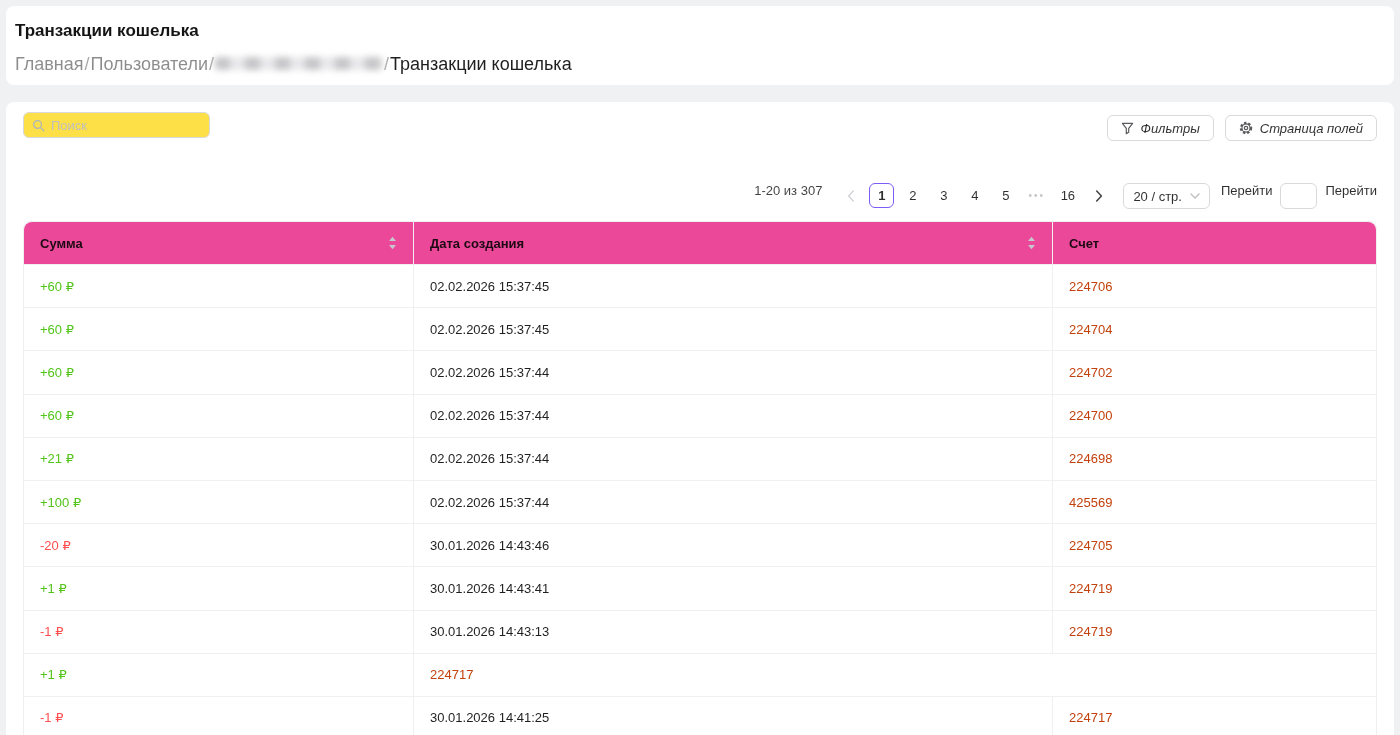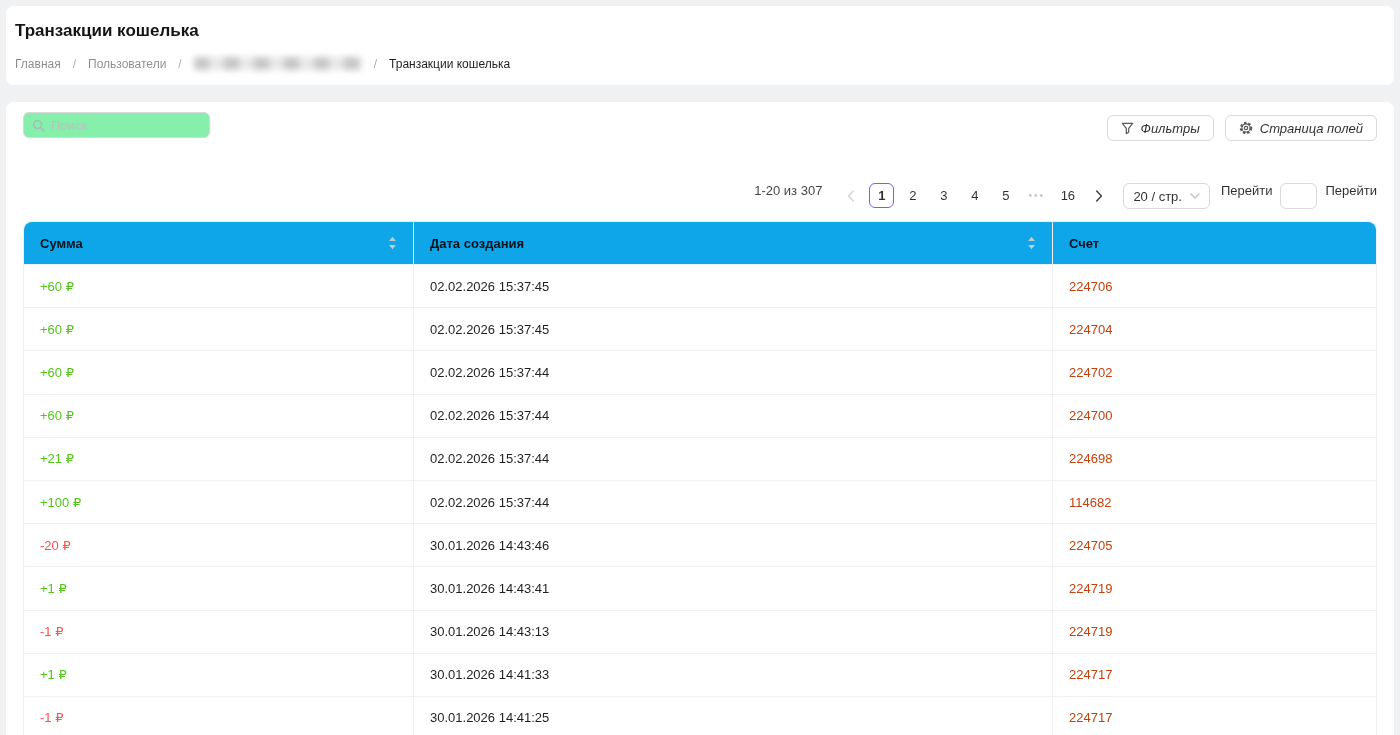--- a/index.html
+++ b/index.html
@@ -8,37 +8,37 @@
     background:#f0f1f3;
     font-family:"Liberation Sans","DejaVu Sans",sans-serif;
     color:rgba(0,0,0,0.88);
     font-size:13px;
   }
   .card { background:#fff; border-radius:8px; }
 
   
   .header-card { margin:6px 6px 0; padding:14px 9px 13px; }
   .page-title { font-size:17px; font-weight:700; line-height:21px; color:rgba(0,0,0,0.92); }
-  .breadcrumb { margin-top:16px; display:flex; align-items:flex-start; gap:12px; font-size:12px; line-height:15px; }
+  .breadcrumb { margin-top:16px; display:flex; align-items:flex-start; gap:1px; font-size:18px; line-height:15px; }
   .crumb { color:rgba(0,0,0,0.45); cursor:pointer; }
   .crumb.current { color:rgba(0,0,0,0.88); }
   .crumb-sep { color:rgba(0,0,0,0.35); }
   .redacted {
     display:inline-block; width:168px; height:13px; border-radius:3px;
     background:repeating-linear-gradient(90deg,#c7c7c9 0 15px,#e8e8ea 15px 30px);
     filter:blur(3px);
   }
 
   
   .main-card { margin:17px 6px 0; padding:10px 17px 24px; height:700px; }
 
   .toolbar { display:flex; align-items:flex-start; justify-content:space-between; }
   .search-box {
     width:187px; height:26px; border:1px solid #d9d9d9; border-radius:6px;
-    display:flex; align-items:center; padding:0 8px; gap:6px; background:#86efac;
+    display:flex; align-items:center; padding:0 8px; gap:6px; background:#fde047;
   }
   .search-box input {
     border:none; outline:none; width:100%; font-size:13px;
     font-family:inherit; color:rgba(0,0,0,0.88); background:transparent;
   }
   .search-box input::placeholder { color:#bfbfbf; }
   .toolbar-buttons { display:flex; gap:11px; margin-top:3px; }
   .btn {
     height:26px; display:flex; align-items:center; gap:7px; padding:0 13px;
     background:#fff; border:1px solid #d9d9d9; border-radius:6px;
@@ -64,21 +64,21 @@
   }
   .pg-jump-label { margin-left:11px; color:rgba(0,0,0,0.82); }
   .pg-jump-input {
     width:37px; height:26px; margin:0 8px; border:1px solid #d9d9d9; border-radius:6px;
     outline:none; text-align:center; font-family:inherit; font-size:13px;
   }
   .pg-page-word { color:rgba(0,0,0,0.82); }
 
   
   .table { margin-top:12px; border:1px solid #f0f0f0; border-bottom:none; border-radius:8px 8px 0 0; }
-  .t-head { display:flex; background:#0ea5e9; border-radius:8px 8px 0 0; }
+  .t-head { display:flex; background:#ec4899; border-radius:8px 8px 0 0; }
   .t-hcell {
     height:43px; display:flex; align-items:center; justify-content:space-between;
     padding:0 16px; font-weight:600; font-size:13px; color:rgba(0,0,0,0.88);
     border-bottom:1px solid #f0f0f0;
   }
   .t-hcell.sortable { cursor:pointer; }
   .col-0 { width:390px; border-right:1px solid #f0f0f0; }
   .col-1 { width:639px; border-right:1px solid #f0f0f0; }
   .col-2 { width:323px; }
   .t-hcell.col-0 { border-top-left-radius:8px; }
@@ -251,21 +251,21 @@
       <a class="account-link">224698</a>
     </div>
   </div>
 
   <div class="t-row">
     <div class="t-cell col-0">
       <span class="amount pos">+100 ₽</span>
     </div>
     <div class="t-cell col-1">02.02.2026 15:37:44</div>
     <div class="t-cell col-2">
-      <a class="account-link">114682</a>
+      <a class="account-link">425569</a>
     </div>
   </div>
 
   <div class="t-row">
     <div class="t-cell col-0">
       <span class="amount neg">-20 ₽</span>
     </div>
     <div class="t-cell col-1">30.01.2026 14:43:46</div>
     <div class="t-cell col-2">
       <a class="account-link">224705</a>
@@ -289,21 +289,20 @@
     <div class="t-cell col-1">30.01.2026 14:43:13</div>
     <div class="t-cell col-2">
       <a class="account-link">224719</a>
     </div>
   </div>
 
   <div class="t-row">
     <div class="t-cell col-0">
       <span class="amount pos">+1 ₽</span>
     </div>
-    <div class="t-cell col-1">30.01.2026 14:41:33</div>
     <div class="t-cell col-2">
       <a class="account-link">224717</a>
     </div>
   </div>
 
   <div class="t-row">
     <div class="t-cell col-0">
       <span class="amount neg">-1 ₽</span>
     </div>
     <div class="t-cell col-1">30.01.2026 14:41:25</div>

